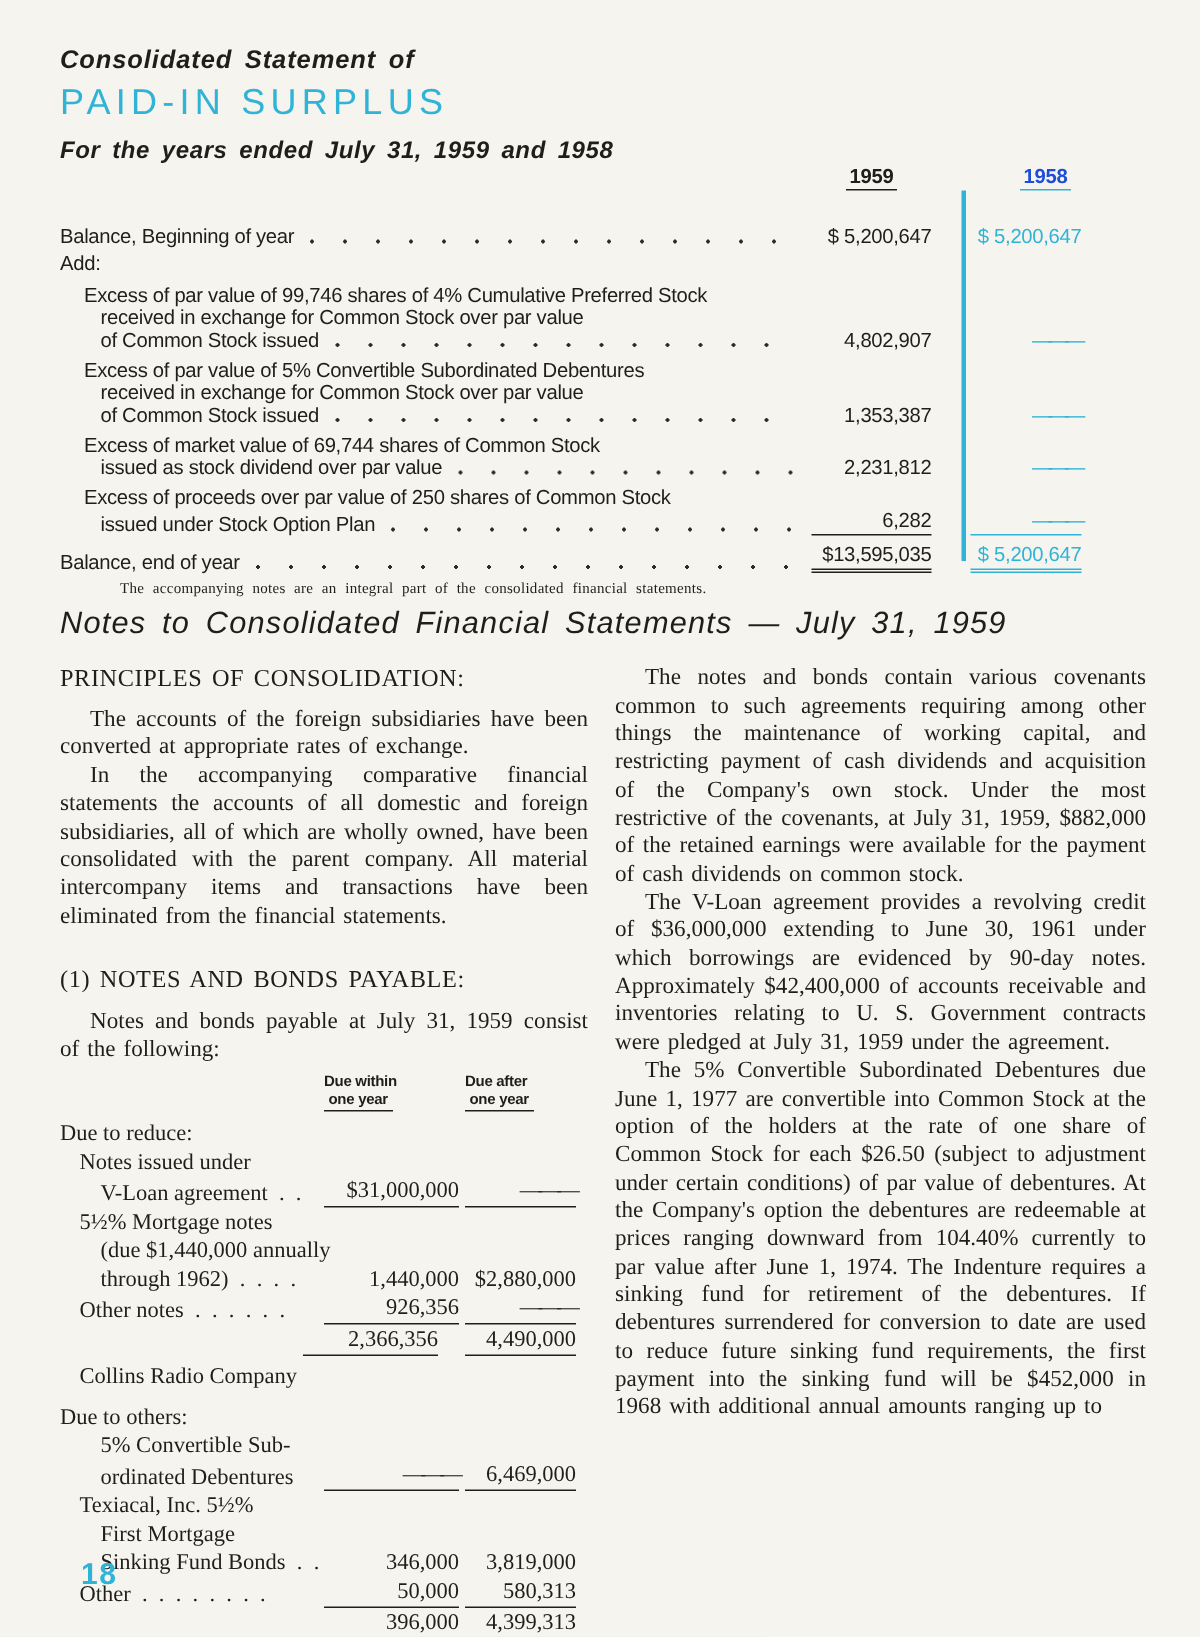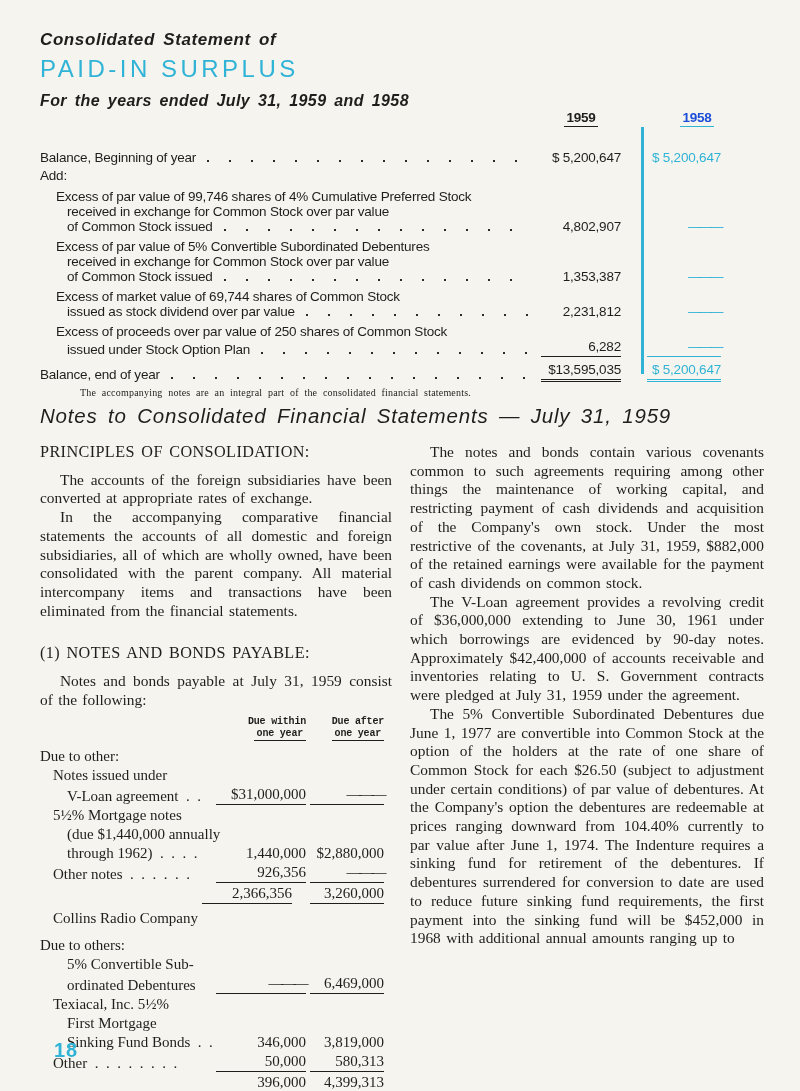--- a/index.html
+++ b/index.html
@@ -44,21 +44,21 @@
 
   
   .ntable{margin-top:7px;width:344px;font-size:15px;line-height:18px;text-align:left;}
   .trow{display:flex;align-items:flex-end;margin-top:1px;}
   .tlabel{flex:1 1 auto;white-space:pre;}
   .ti1{padding-left:13px;}
   .ti2{padding-left:27px;}
   .tc1{width:90px;text-align:right;flex:0 0 auto;}
   .tc2{width:74px;text-align:right;flex:0 0 auto;margin-left:4px;}
   .thead{margin-bottom:6px;align-items:flex-start;}
-  .th{font-family:Liberation Mono, monospace;font-weight:700;font-size:10px;line-height:11.5px;letter-spacing:-.2px;text-align:right;}
+  .th{font-family:Liberation Sans, sans-serif;font-weight:700;font-size:10px;line-height:11.5px;letter-spacing:-.2px;text-align:left;}
   .th .thu{display:inline-block;border-bottom:1.3px solid #1e1e1c;padding:0 3px 1px;}
   .u1{border-bottom:1.4px solid #1e1e1c;padding-bottom:1px;}
   .ndash{letter-spacing:-2.5px;display:inline-block;line-height:10px;}
   .gaprow{margin-top:9px;}
   .sumrow{margin-bottom:5px;gap:14px;}
 
   .pagenum{position:absolute;left:54px;top:1039px;font-family:"Liberation Sans",sans-serif;font-weight:700;font-size:20px;letter-spacing:1px;}
 </style>
 </head>
 <body>
@@ -174,21 +174,21 @@
             <div>Due within</div>
             <div><span class="thu">one year</span></div>
           </span>
           <span class="tc2 th">
             <div>Due after</div>
             <div><span class="thu">one year</span></div>
           </span>
         </div>
 
         <div class="trow">
-            <span class="tlabel">Due to other:</span>
+            <span class="tlabel">Due to reduce:</span>
           </div>
         <div class="trow">
             <span class="tlabel ti1">Notes issued under</span>
           </div>
         <div class="trow">
           <span class="tlabel ti2">V-Loan agreement  .  .</span>
           <span class="tc1 u1">$31,000,000</span>
           <span class="tc2 u1"><span class="ndash">———</span></span>
         </div>
         <div class="trow">
@@ -203,21 +203,21 @@
           <span class="tc2">$2,880,000</span>
         </div>
         <div class="trow">
           <span class="tlabel ti1">Other notes  .  .  .  .  .  .</span>
           <span class="tc1 u1">926,356</span>
           <span class="tc2 u1"><span class="ndash">———</span></span>
         </div>
         <div class="trow sumrow">
           <span class="tlabel"></span>
           <span class="tc1 u1">2,366,356</span>
-          <span class="tc2 u1">3,260,000</span>
+          <span class="tc2 u1">4,490,000</span>
         </div>
 
         <div class="trow">
             <span class="tlabel ti1">Collins Radio Company</span>
           </div>
         <div class="trow gaprow">
             <span class="tlabel">Due to others:</span>
           </div>
         <div class="trow">
             <span class="tlabel ti2">5% Convertible Sub-</span>

